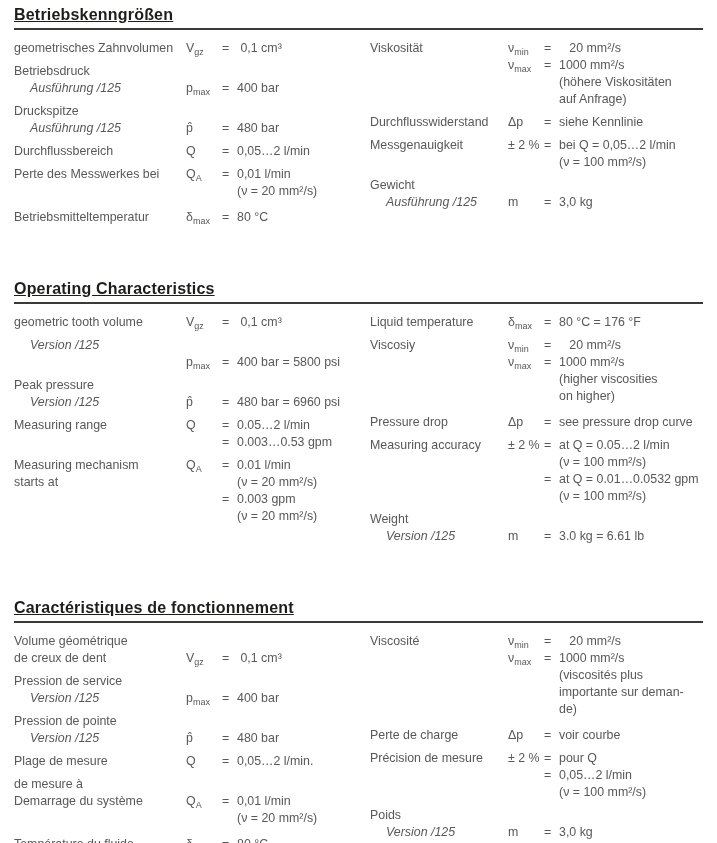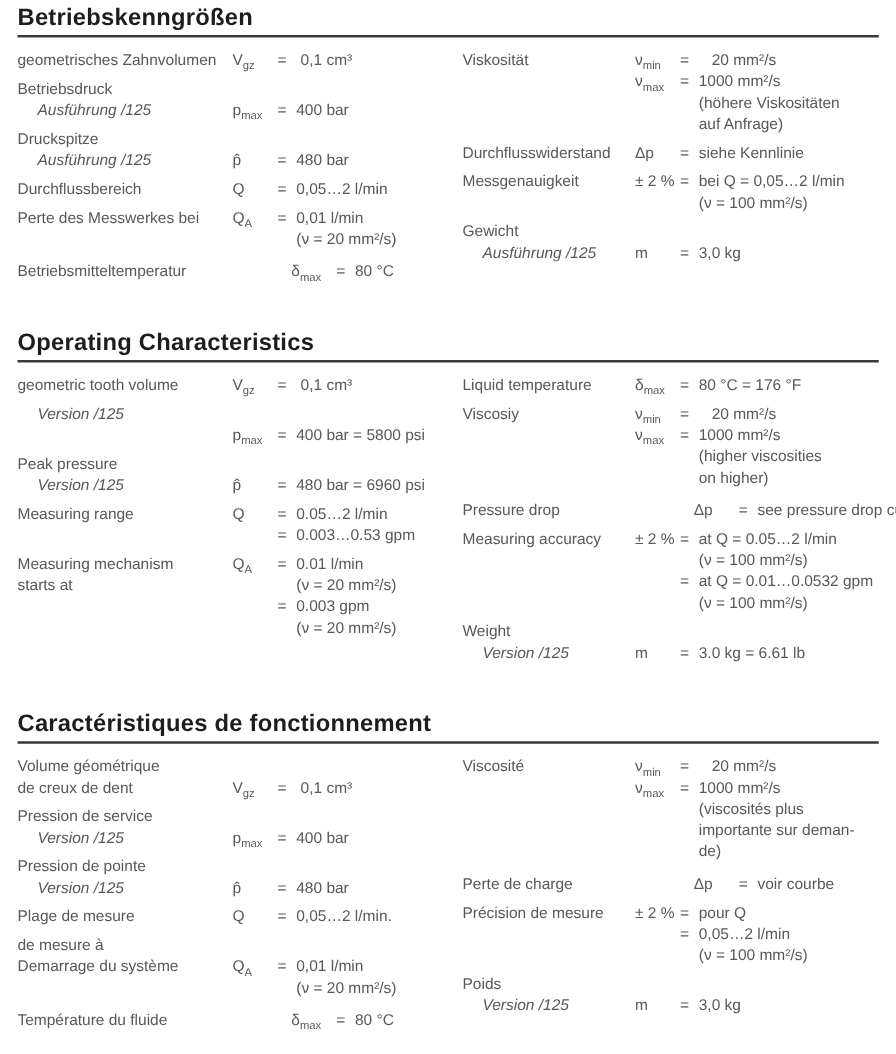--- a/index.html
+++ b/index.html
@@ -9,31 +9,32 @@
   }
   *{box-sizing:border-box;}
   html,body{margin:0;padding:0;}
   body{
     width:717px;height:843px;background:#ffffff;
     font-family:"Liberation Sans", sans-serif;
     font-size:12.4px;color:var(--text);
     -webkit-font-smoothing:antialiased;
   }
   .page{padding:6px 14px 0 14px;}
-  .spec-section + .spec-section{margin-top:34px;}
+  .spec-section + .spec-section{margin-top:48px;}
   .sec-title{
-    margin:0;font-size:19px;font-weight:bold;color:var(--heading);
+    margin:0;font-size:16px;font-weight:bold;color:var(--heading);
     line-height:17px;padding-bottom:5px;border-bottom:2px solid var(--rule);
     letter-spacing:0.2px;
+    text-decoration:underline;
   }
   .cols{display:flex;margin-top:10px;justify-content:space-between;}
   .col-left{width:356px;flex:none;}
   .col-right{flex:1;min-width:0;}
   .row{display:flex;margin-bottom:6px;}
-  .row.gap{margin-top:9px;gap:47px;}
+  .row.gap{margin-top:9px;}
   .lbl{flex:none;}
   .col-left .lbl{width:172px;}
   .col-right .lbl{width:138px;}
   .lline{line-height:17px;white-space:pre;}
   .lline.ind{padding-left:16px;font-style:italic;}
   .val{flex:1;min-width:0;}
   .vline{display:flex;line-height:17px;}
   .sym{width:36px;flex:none;white-space:pre;}
   .sym sub{font-size:9px;line-height:0;}
   .eq{width:15px;flex:none;}

